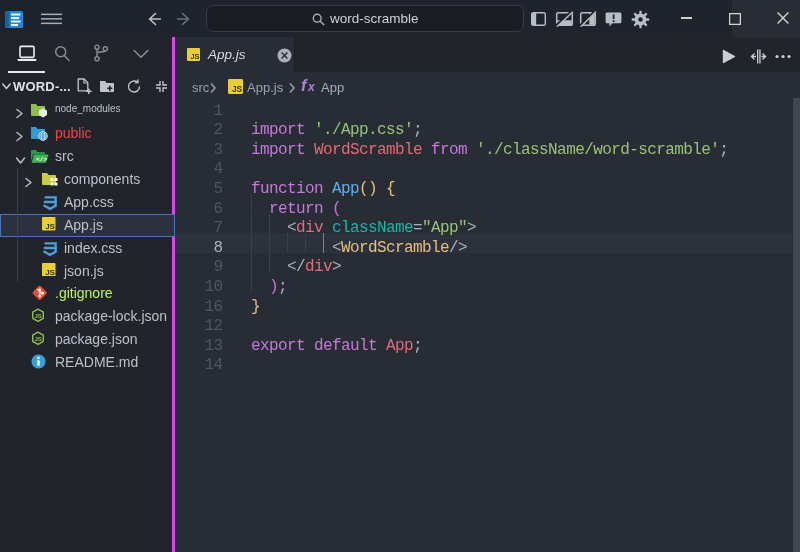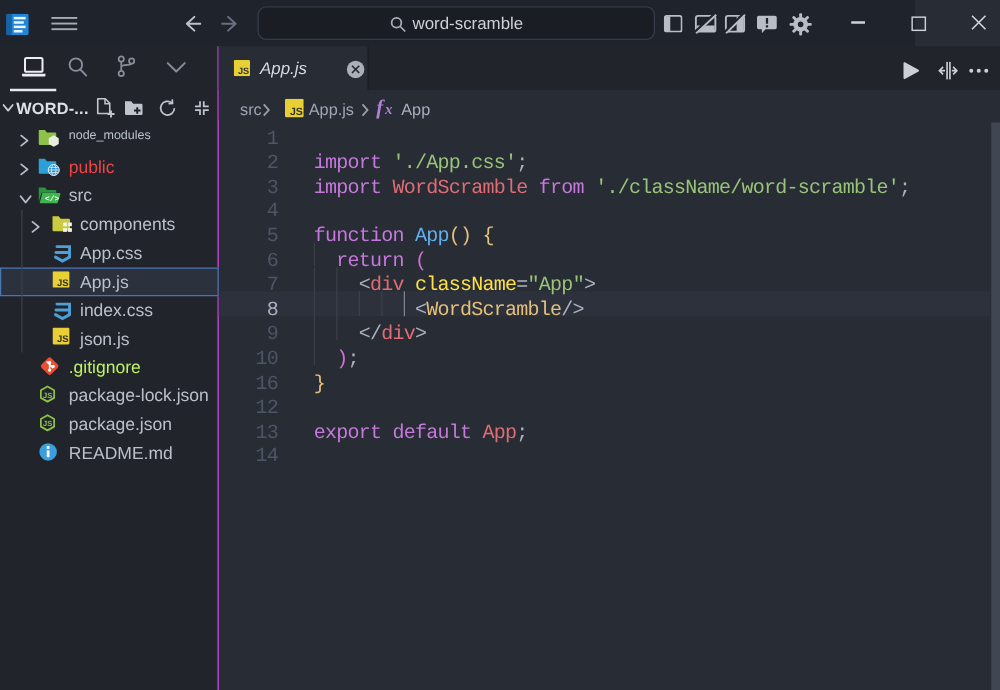--- a/index.html
+++ b/index.html
@@ -3,21 +3,21 @@
 <meta charset="utf-8">
 <style>
   * { margin:0; padding:0; box-sizing:border-box; }
   html,body { width:800px; height:552px; overflow:hidden; background:#282c34;
     font-family:"Liberation Sans", sans-serif; }
   .abs { position:absolute; }
   pre { font-family:"Liberation Mono", monospace; font-size:16px; line-height:19.6px; letter-spacing:-0.6px; }
   .k { color:#c678dd; }  
   .r { color:#e06c75; }  
   .g { color:#98c379; }  
-  .o { color:#fde047; }  
+  .o { color:#14b8a6; }  
   .y { color:#e5c07b; }  
   .p { color:#abb2bf; }  
   .pk { color:#d26fd2; } 
 </style>
 </head>
 <body>
 
 <div class="abs" id="titlebar" style="left:0;top:0;width:732px;height:37px;background:#1f232b;">
 
   <svg class="abs" style="left:5px;top:11px" width="18" height="17" viewBox="0 0 18 17">
@@ -93,21 +93,21 @@
 
   <div class="abs" style="left:680.7px;top:17.3px;width:11.3px;height:1.4px;background:#ced2d8;"></div>
   <svg class="abs" style="left:728.5px;top:12.8px" width="12" height="12" viewBox="0 0 12 12">
     <rect x="0.65" y="0.65" width="10.7" height="10.7" stroke="#ced2d8" stroke-width="1.3" fill="none"></rect>
   </svg>
   <svg class="abs" style="left:777px;top:12.2px" width="12" height="12" viewBox="0 0 12 12">
     <path d="M0.6 0.6 L11.4 11.4 M11.4 0.6 L0.6 11.4" stroke="#ced2d8" stroke-width="1.4"></path>
   </svg>
 </div>
 
-<div class="abs" id="sidebar" style="left:0;top:37px;width:175px;height:515px;background:#21252b;border-right:1px solid #d946ef;">
+<div class="abs" id="sidebar" style="left:0;top:37px;width:175px;height:515px;background:#21252b;border-right:3px solid #d946ef;">
 
   <svg class="abs" style="left:16.5px;top:8px" width="20" height="18" viewBox="0 0 20 18">
     <rect x="3" y="1.4" width="14" height="11" rx="1.3" stroke="#eceef1" stroke-width="1.6" fill="none"></rect>
     <path d="M0.6 14 h18.8 v1.1 a1 1 0 0 1 -1 1 h-16.8 a1 1 0 0 1 -1 -1 z" fill="#eceef1"></path>
   </svg>
   <svg class="abs" style="left:54px;top:8px" width="16" height="17" viewBox="0 0 16 17">
     <circle cx="6.7" cy="6.7" r="5" stroke="#878d99" stroke-width="1.5" fill="none"></circle>
     <path d="M10.3 10.6 L15 15.5" stroke="#878d99" stroke-width="1.5" stroke-linecap="round"></path>
   </svg>
   <svg class="abs" style="left:93px;top:7px" width="16" height="18" viewBox="0 0 16 18">
@@ -279,21 +279,21 @@
       <path d="M2 1.5 L6 6 L2 10.5" stroke="#98a0ad" stroke-width="1.5" fill="none"></path>
     </svg>
   <svg class="abs" style="left:53px;top:7px" width="15" height="15" viewBox="0 0 13 13">
     <rect width="13" height="13" rx="1" fill="#e7cf35"></rect>
     <text x="3.4" y="11.2" font-family="Liberation Sans" font-weight="bold" font-size="7.3" fill="#32321c">JS</text>
   </svg>
   <div class="abs" style="left:72px;top:8px;font-size:13px;color:#9da5b4;">App.js</div>
   <svg class="abs" style="left:113px;top:10px" width="8" height="12" viewBox="0 0 8 12">
       <path d="M2 1.5 L6 6 L2 10.5" stroke="#98a0ad" stroke-width="1.5" fill="none"></path>
     </svg>
-  <div class="abs" style="left:126px;top:4px;font-size:16.5px;font-style:italic;color:#b180d7;font-family:Liberation Serif, serif;font-weight:bold;">f<span style="font-size:12px;margin-left:1.5px;">x</span></div>
+  <div class="abs" style="left:126px;top:4px;font-size:16.5px;font-style:italic;color:#b180d7;font-family:Liberation Sans, sans-serif;font-weight:bold;">f<span style="font-size:12px;margin-left:1.5px;">x</span></div>
   <div class="abs" style="left:146px;top:8px;font-size:13px;color:#a6adbb;">App</div>
 </div>
 
 <div class="abs" id="code" style="left:175px;top:0px;width:625px;height:552px;">
 
   <div class="abs" style="left:0;top:233.1px;width:617px;height:19.6px;background:#2c313c;"></div>
   <div id="gutter">
       <div class="abs" style="left: 0px; top: 101.6px; width: 47.5px; height: 19.6px; text-align: right; font-family: &quot;Liberation Mono&quot;, monospace; font-size: 16px; line-height: 19.6px; letter-spacing: -0.6px; color: rgb(77, 85, 102);">1</div>
       <div class="abs" style="left: 0px; top: 121.2px; width: 47.5px; height: 19.6px; text-align: right; font-family: &quot;Liberation Mono&quot;, monospace; font-size: 16px; line-height: 19.6px; letter-spacing: -0.6px; color: rgb(77, 85, 102);">2</div>
       <div class="abs" style="left: 0px; top: 140.8px; width: 47.5px; height: 19.6px; text-align: right; font-family: &quot;Liberation Mono&quot;, monospace; font-size: 16px; line-height: 19.6px; letter-spacing: -0.6px; color: rgb(77, 85, 102);">3</div>

